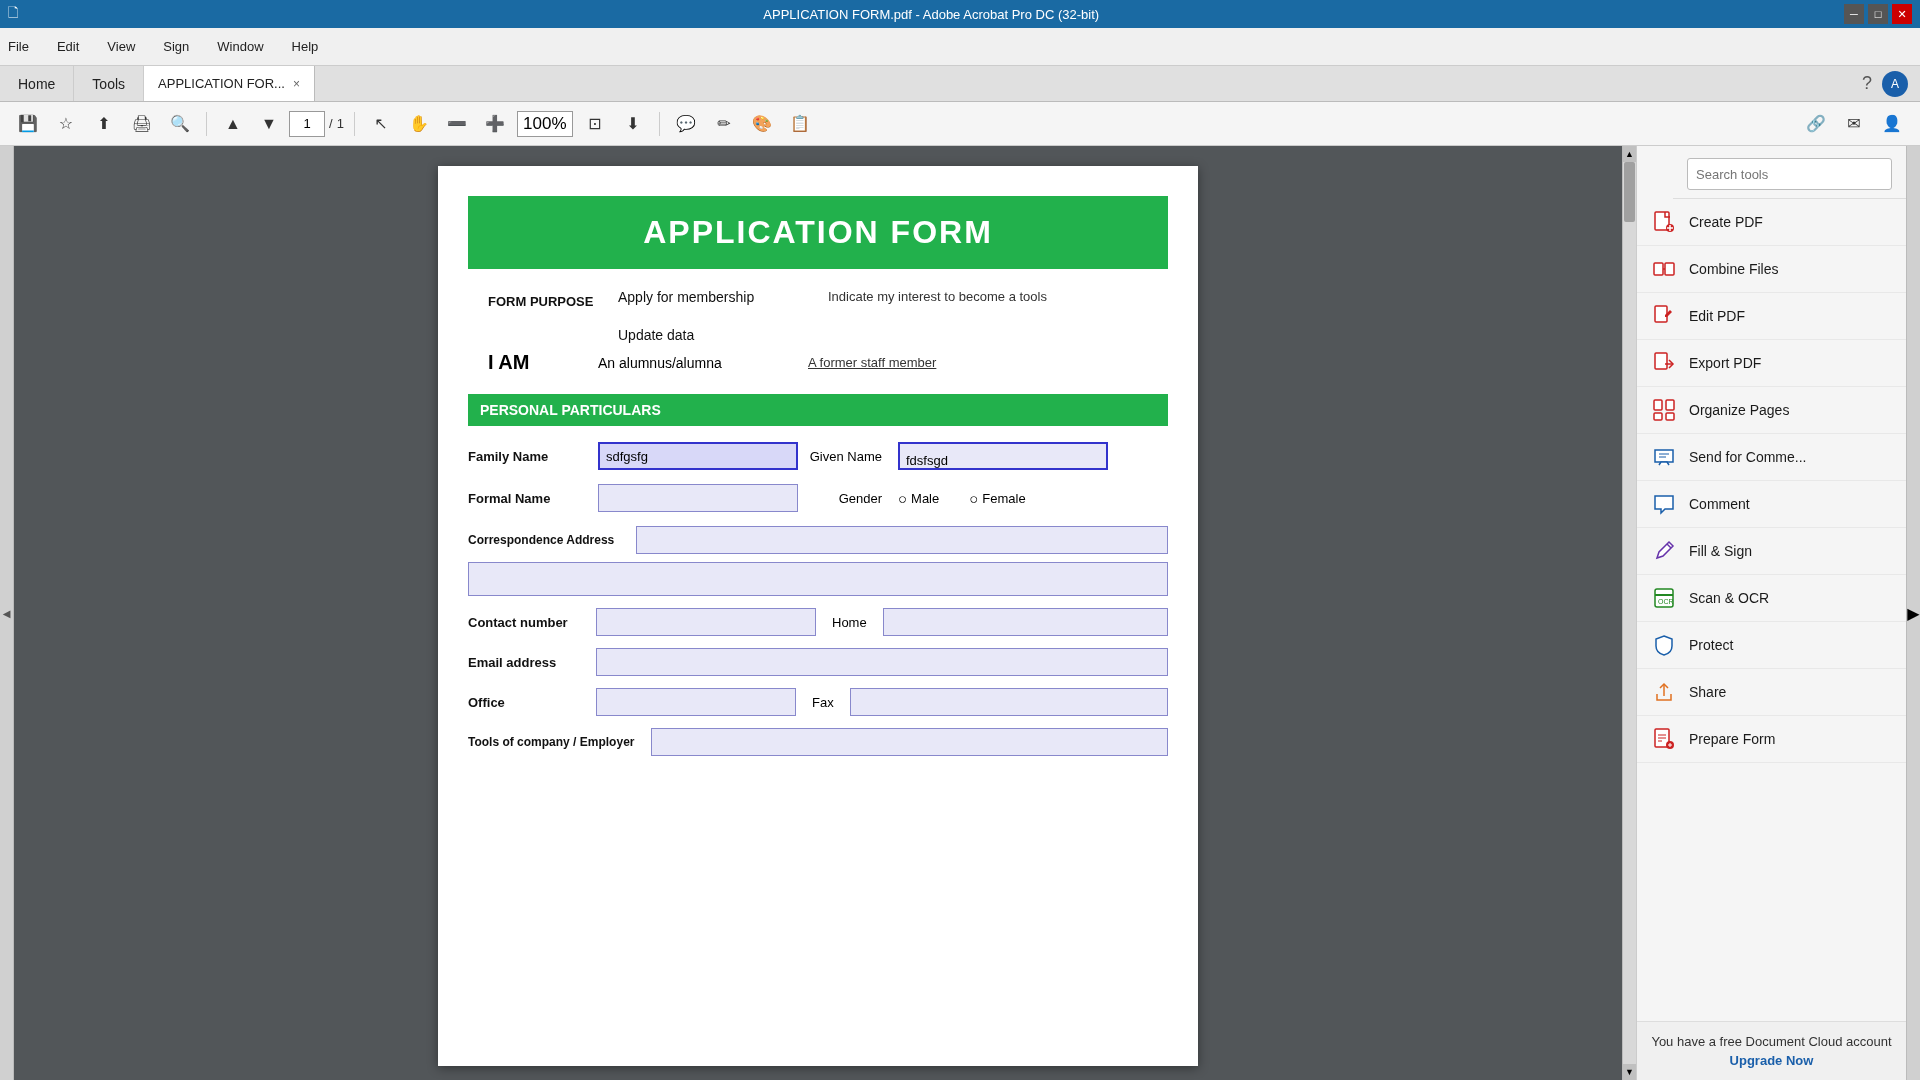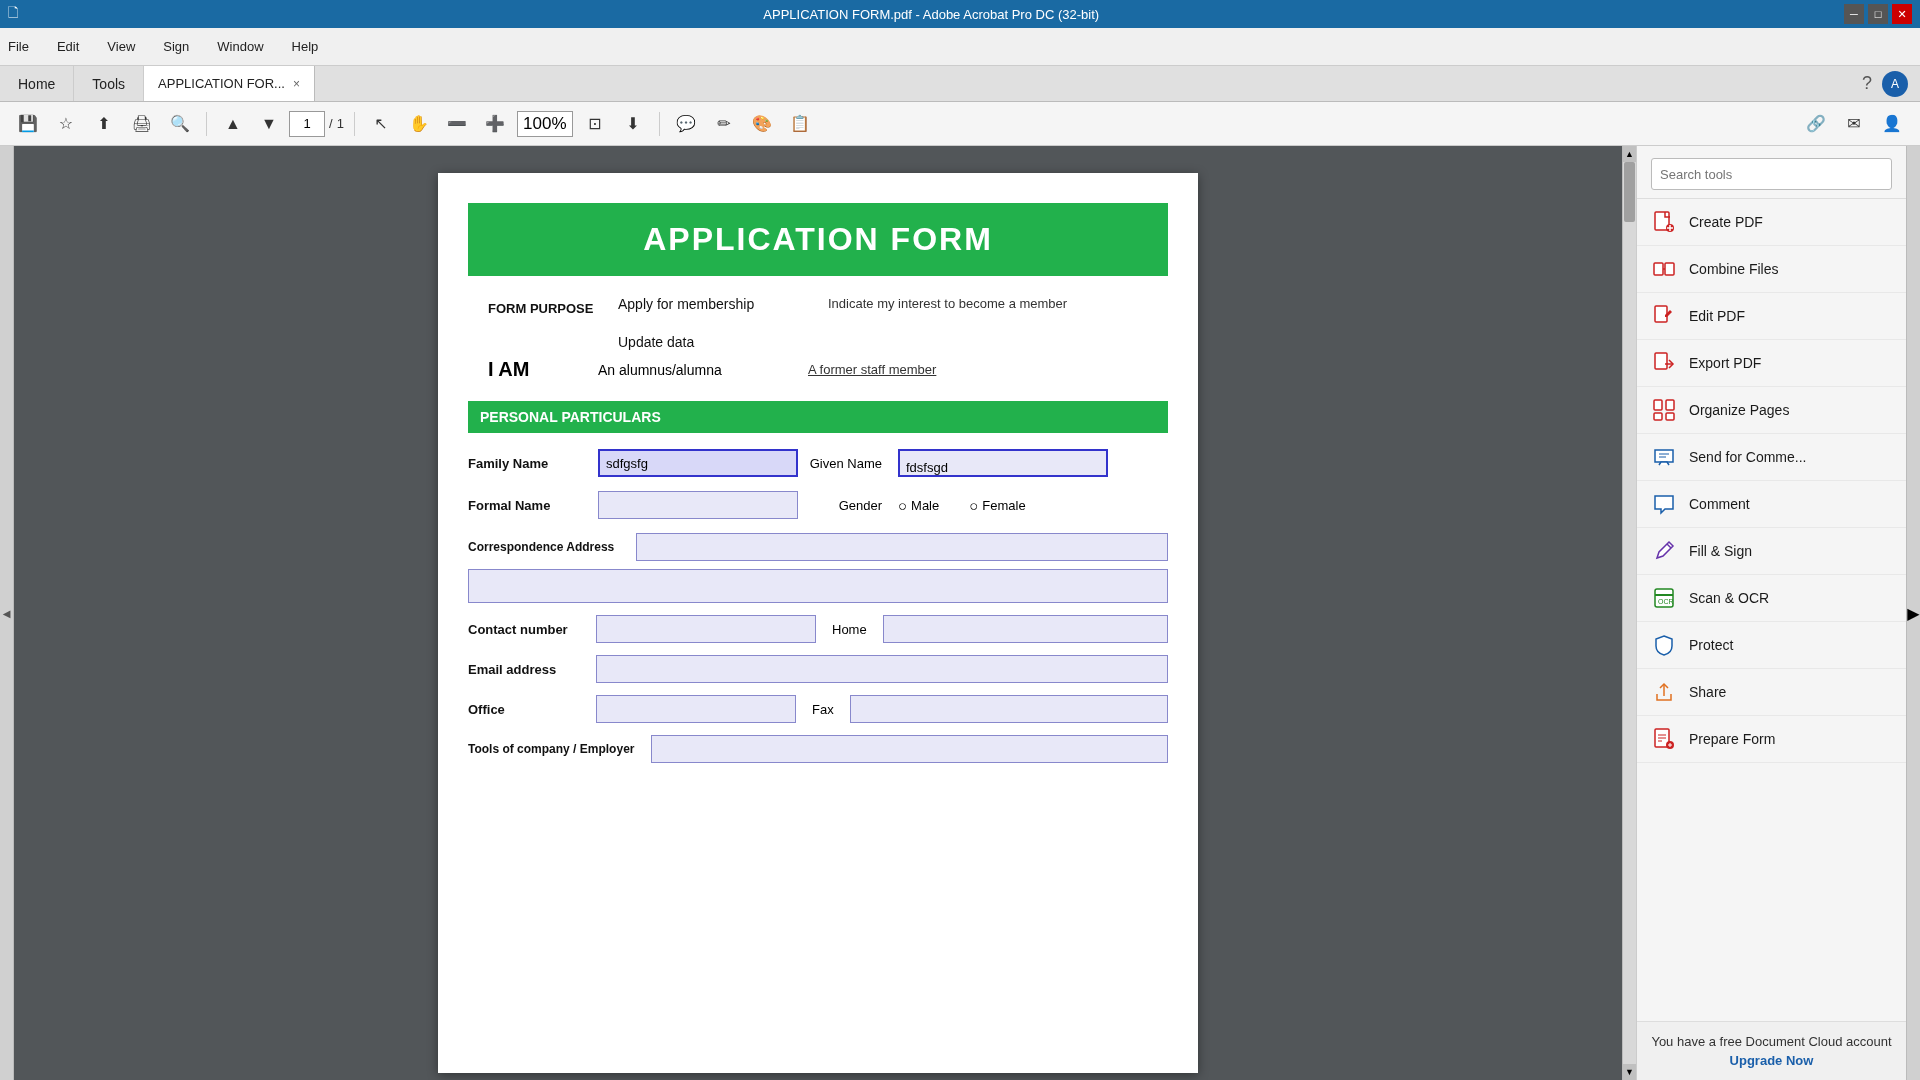--- a/index.html
+++ b/index.html
@@ -149,21 +149,20 @@
     #pdf-scroll .scroll-thumb { position: absolute; top: 0; left: 1px; right: 1px; height: 60px; background: #a0a0a0; border-radius: 2px; }
 
     
     #pdf-page {
       background: white;
       width: 760px;
       min-height: 900px;
       box-shadow: 0 2px 10px rgba(0,0,0,0.4);
       padding: 30px 30px;
       position: relative;
-      margin-top: 7px;
     }
 
     .form-header {
       background: #22b14c;
       color: white;
       text-align: center;
       font-size: 32px;
       font-weight: bold;
       padding: 18px 0;
       margin-bottom: 20px;
@@ -216,20 +215,21 @@
       background: #f5f5f5;
       border-left: 1px solid #ccc;
       display: flex;
       flex-direction: column;
       flex-shrink: 0;
       overflow-y: auto;
     }
     #right-panel .rp-header {
       padding: 12px 14px 8px;
       border-bottom: 1px solid #ddd;
+      margin-left: 36px;
     }
     #right-panel .search-tools-input {
       width: 100%;
       height: 32px;
       border: 1px solid #bbb;
       border-radius: 3px;
       padding: 0 8px;
       font-size: 13px;
       background: white;
     }
@@ -390,21 +390,21 @@
     <div id="pdf-page">
 
       <div class="form-header">APPLICATION FORM</div>
 
       <div class="form-purpose-section">
         <div class="form-row">
           <span class="form-label">FORM PURPOSE</span>
           <div style="display:flex;flex-direction:column;gap:8px;flex:1">
             <div class="purpose-row">
               <span class="purpose-label">Apply for membership</span>
-              <span class="purpose-desc">Indicate my interest to become a member</span>
+              <span class="purpose-desc">Indicate my interest to become a tools</span>
             </div>
           </div>
         </div>
         <div style="display:flex;gap:10px;margin-bottom:8px;margin-left:130px;">
           <span class="purpose-label" style="font-size:14px;min-width:180px;">Update data</span>
         </div>
         <div class="form-row" style="margin-top:4px;">
           <span class="iam-label">I AM</span>
           <div style="display:flex;flex-direction:column;gap:4px;flex:1;margin-left:20px;">
             <div style="display:flex;gap:30px;">

